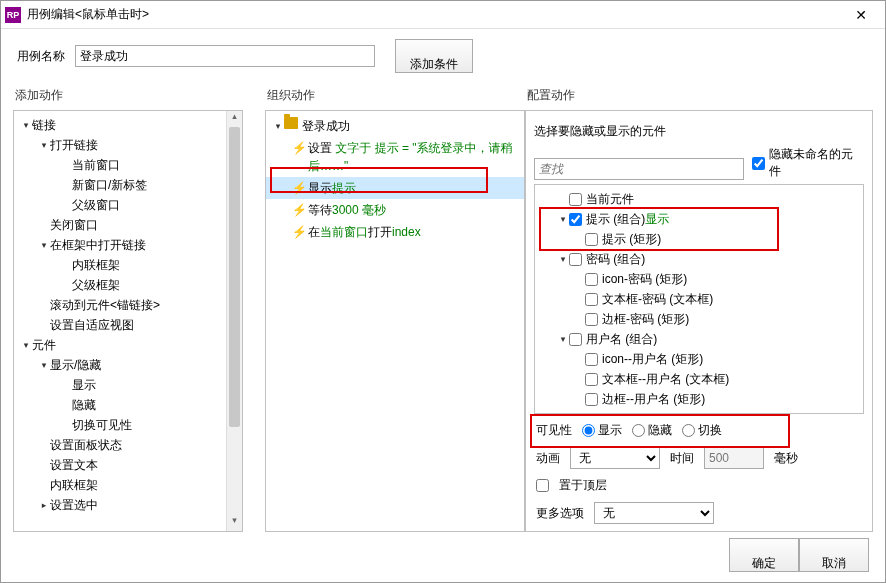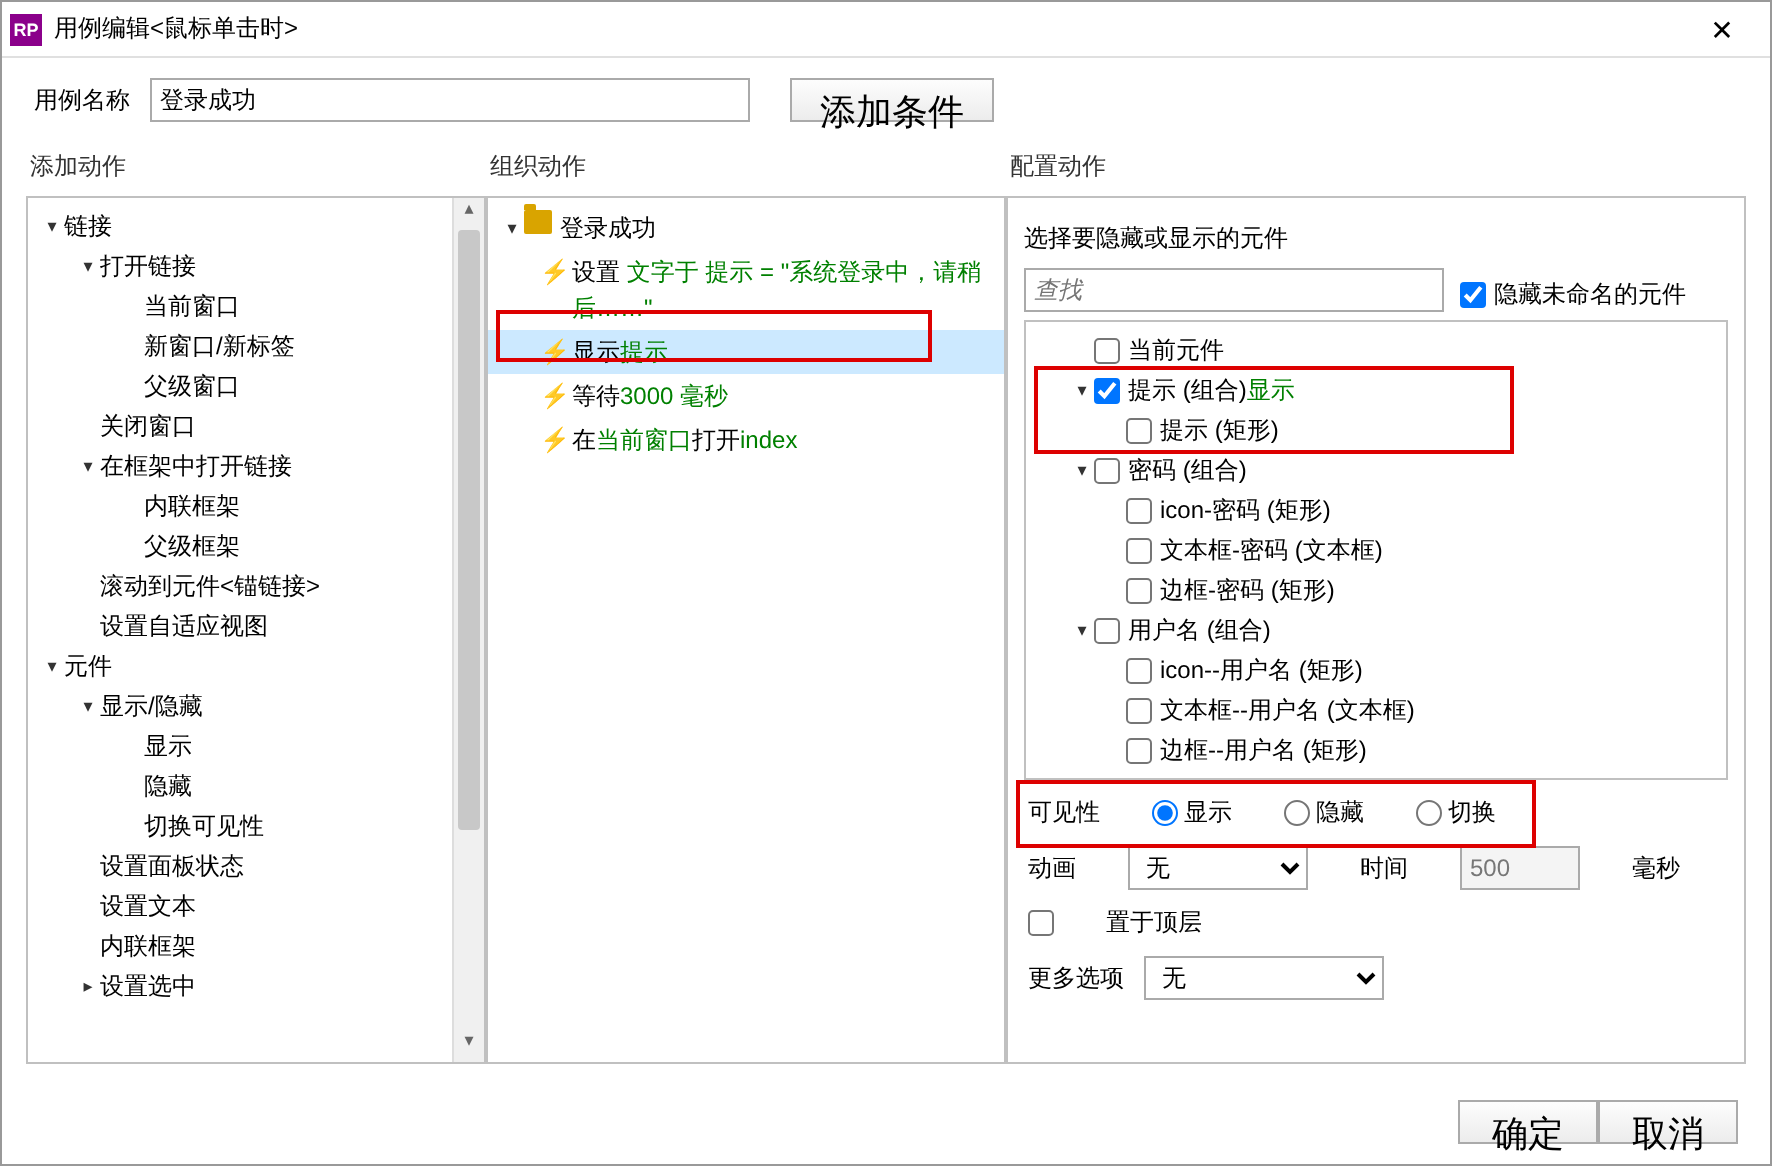--- a/index.html
+++ b/index.html
@@ -19,29 +19,29 @@
   }
   .title-text { flex: 1; }
   .close-btn { width: 40px; text-align: center; font-size: 14px; cursor: pointer; }
   .name-row {
     display: flex; align-items: center; padding: 10px 16px; gap: 10px;
   }
   .name-input {
     width: 300px; height: 22px; border: 1px solid #aaa; padding: 0 4px;
   }
   .btn {
-    height: 22px; padding: 4px 14px; background: linear-gradient(#fdfdfd,#ececec);
-    border: 1px solid #aaa; cursor: pointer; font-size: 18px;
+    height: 22px; padding: 16px 14px; background: linear-gradient(#fdfdfd,#ececec);
+    border: 1px solid #aaa; cursor: pointer; font-size: 12px;
   }
   .columns {
     flex: 1; display: flex; padding: 0 12px 50px 12px; gap: 0; min-height: 0;
   }
   .col { display: flex; flex-direction: column; min-height: 0; }
   .col-left { width: 230px; }
-  .col-mid { width: 260px; }
+  .col-mid { width: 260px; margin-left: 22px; }
   .col-right { flex: 1; }
   .col-header {
     padding: 4px 2px 6px 2px; color: #333;
   }
   .col-body {
     flex: 1; border: 1px solid #c0c0c0; padding: 4px 0; overflow-y: auto;
     overflow-x: hidden; background: #fff; position: relative;
   }
   .tree-row {
     display: flex; align-items: center; height: 20px; padding: 0 4px;
@@ -90,21 +90,21 @@
     position: relative;
   }
   .w-row {
     display: flex; align-items: center; height: 20px; padding: 0 4px;
     white-space: nowrap;
   }
   .chk { margin: 0 4px 0 0; }
   .w-i0 { padding-left: 22px; }
   .w-i1 { padding-left: 38px; }
   .vis-row, .anim-row {
-    display: flex; align-items: center; gap: 26px; padding: 8px 0 0 2px;
+    display: flex; align-items: center; gap: 10px; padding: 8px 0 0 2px;
   }
   .radio-lbl { display: flex; align-items: center; gap: 3px; }
   .sel {
     height: 22px; border: 1px solid #aaa; background: #fff; width: 90px; padding: 0 4px;
   }
   .num-input {
     width: 60px; height: 22px; border: 1px solid #aaa; background: #f4f4f4;
     padding: 0 4px; color: #777;
   }
   .more-row { display: flex; align-items: center; gap: 10px; padding: 8px 0 0 2px; }

